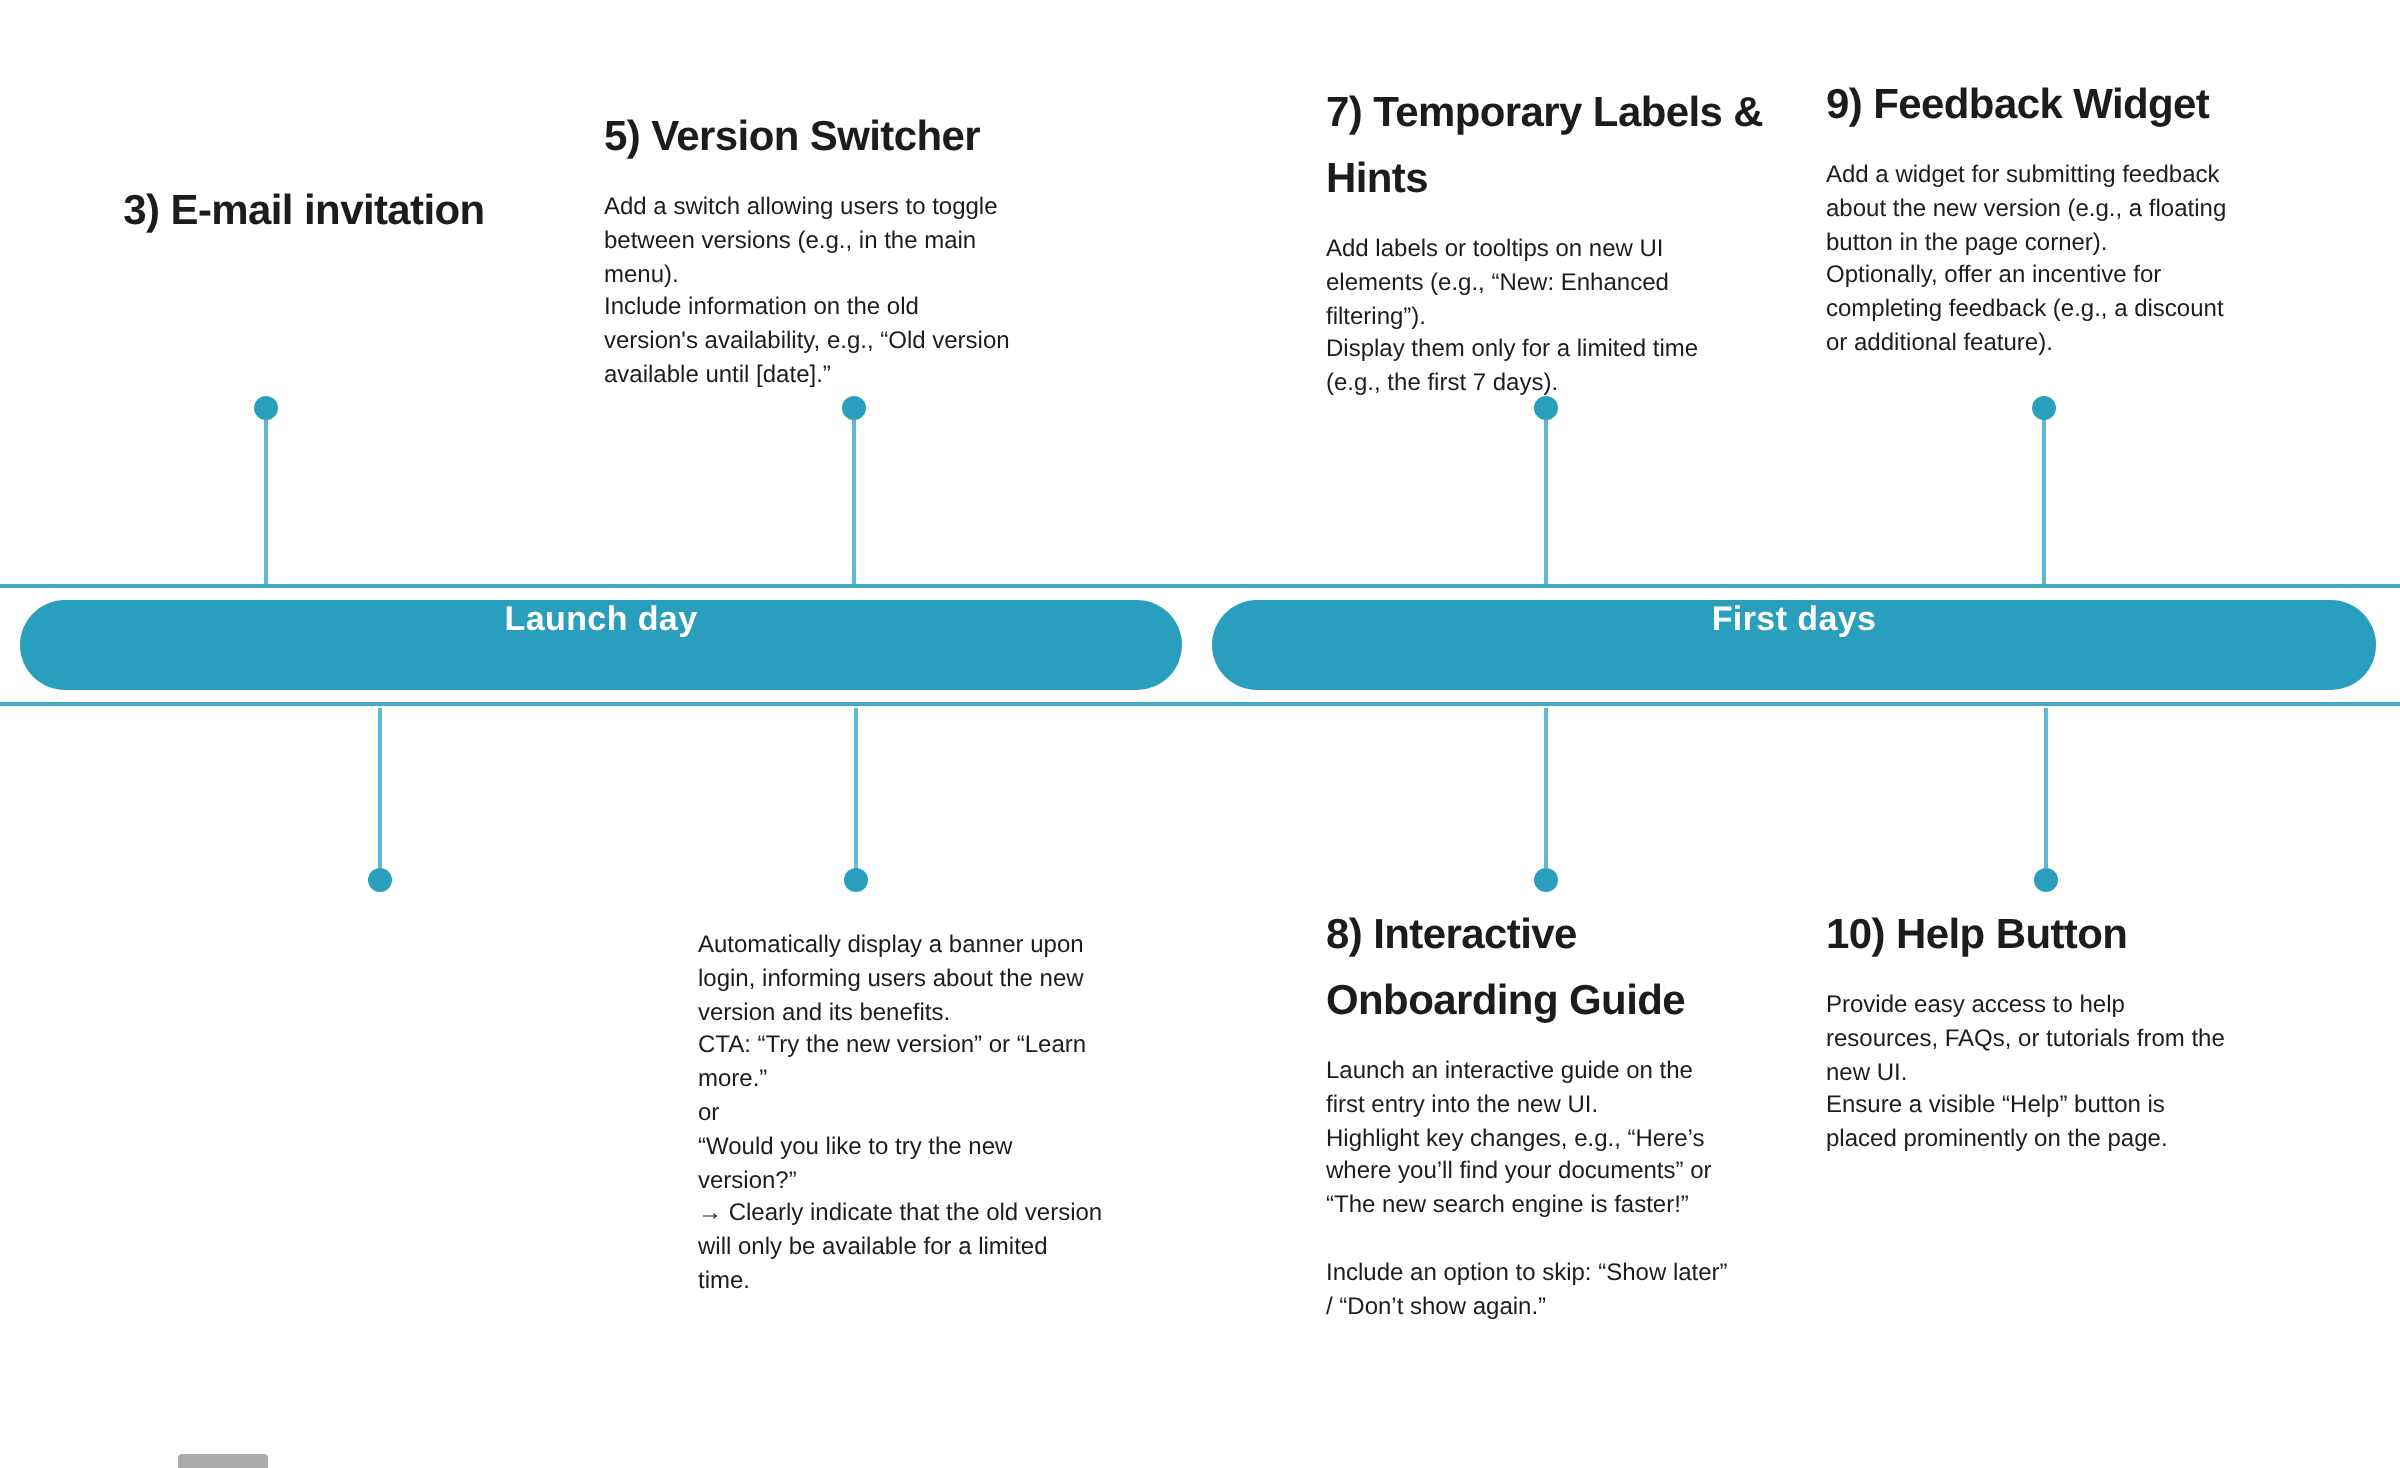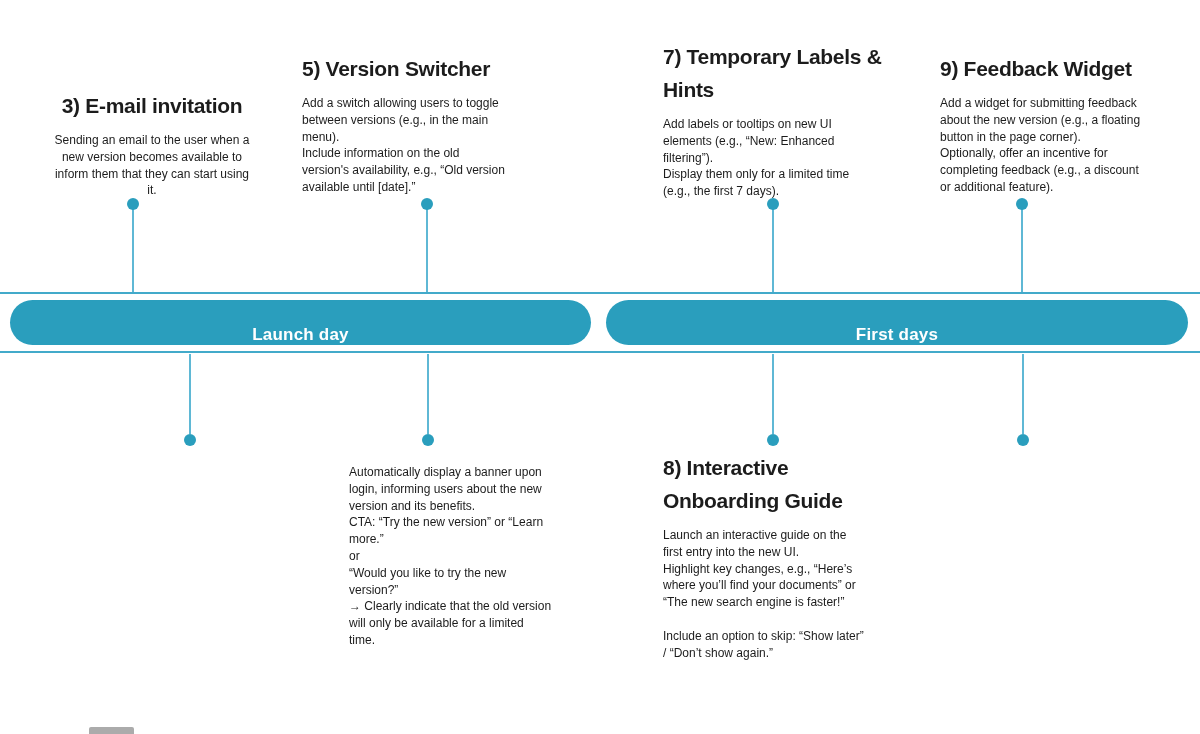--- a/index.html
+++ b/index.html
@@ -15,21 +15,21 @@
     position:relative;width:1200px;height:734px;overflow:hidden;background:#fff;
     font-family:"Liberation Sans",sans-serif;color:var(--text);
   }
   
   .hline{position:absolute;left:0;width:1200px;height:2px;background:var(--line-horizontal);}
   .hline-top{top:292px;}
   .hline-bottom{top:351px;}
   
   .pill{
     position:absolute;top:300px;height:45px;border-radius:23px;background:var(--teal-fill);
-    display:flex;align-items:flex-end;justify-content:center;
+    display:flex;align-items:flex-start;justify-content:center;
   }
   .pill span{color:var(--pill-text);font-size:17px;font-weight:700;letter-spacing:.2px;}
   .pill-launch{left:10px;width:581px;}
   .pill-first{left:606px;width:582px;}
   
   .conn{position:absolute;width:12px;}
   .conn .stem{position:absolute;left:5px;width:2px;background:var(--line-vertical);}
   .conn .dot{position:absolute;left:0;width:12px;height:12px;border-radius:50%;background:var(--teal-fill);}
   .conn-top{top:198px;height:96px;}
   .conn-top .dot{top:0;}
@@ -44,21 +44,21 @@
   .item h3{
     margin:0;font-size:21px;line-height:33px;font-weight:700;letter-spacing:-.3px;
     color:var(--text);white-space:pre-line;
   }
   .item p{
     margin:10px 0 0;font-size:12px;line-height:16.8px;color:var(--text);white-space:pre-line;
   }
   #t3{left:27px;top:89px;width:250px;text-align:center;}
   #t5{left:302px;top:52px;width:250px;}
   #t7{left:663px;top:40px;width:250px;}
-  #t9{left:913px;top:52px;width:255px;margin-left:27px;}
+  #t9{left:913px;top:36px;width:255px;}
   #t4{left:68px;top:454px;width:250px;}
   #t6{left:349px;top:454px;width:265px;}
   #t8{left:663px;top:451px;width:255px;}
   #t10{left:913px;top:451px;width:255px;}
   
   .footer-bar{position:absolute;left:89px;top:727px;width:45px;height:10px;border-radius:2px;background:var(--footer-bar);}
 </style>
 </head>
 <body>
 
@@ -103,24 +103,20 @@
     <div class="stem"></div>
     <div class="dot"></div>
   </div>
   <div class="conn conn-bottom cb4">
     <div class="stem"></div>
     <div class="dot"></div>
   </div>
 
   <div class="item" id="t3">
     <h3>3) E-mail invitation</h3>
-    <p>Sending an email to the user when a
-new version becomes available to
-inform them that they can start using
-it.</p>
   </div>
   <div class="item" id="t5">
     <h3>5) Version Switcher</h3>
     <p>Add a switch allowing users to toggle
 between versions (e.g., in the main
 menu).
 Include information on the old
 version's availability, e.g., “Old version
 available until [date].”</p>
   </div>
@@ -163,16 +159,24 @@
 Onboarding Guide</h3>
     <p>Launch an interactive guide on the
 first entry into the new UI.
 Highlight key changes, e.g., “Here’s
 where you’ll find your documents” or
 “The new search engine is faster!”
 
 Include an option to skip: “Show later”
 / “Don’t show again.”</p>
   </div>
+  <div class="item" id="t10">
+    <h3>10) Help Button</h3>
+    <p>Provide easy access to help
+resources, FAQs, or tutorials from the
+new UI.
+Ensure a visible “Help” button is
+placed prominently on the page.</p>
+  </div>
 
   <div class="footer-bar"></div>
 
 </div>
 
 </body></html>

